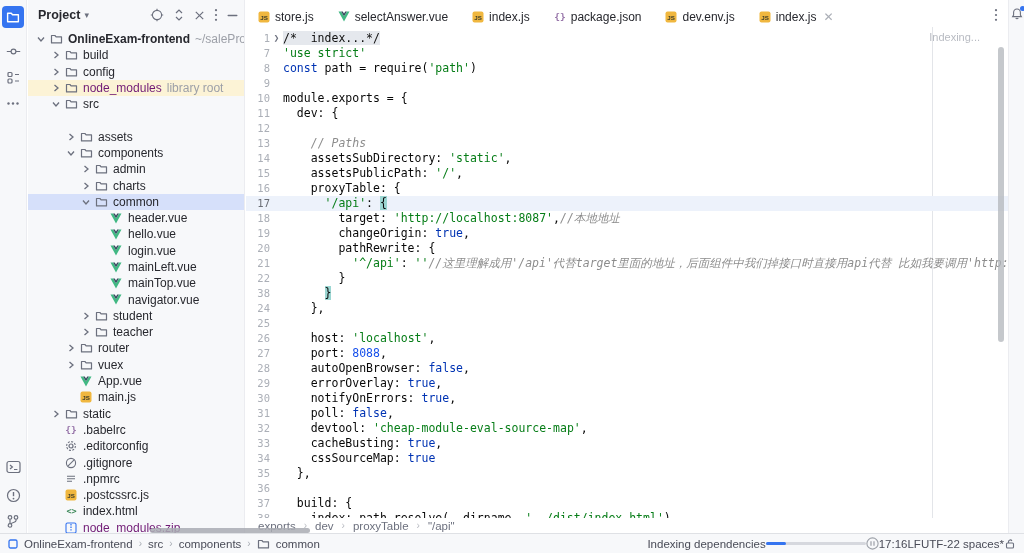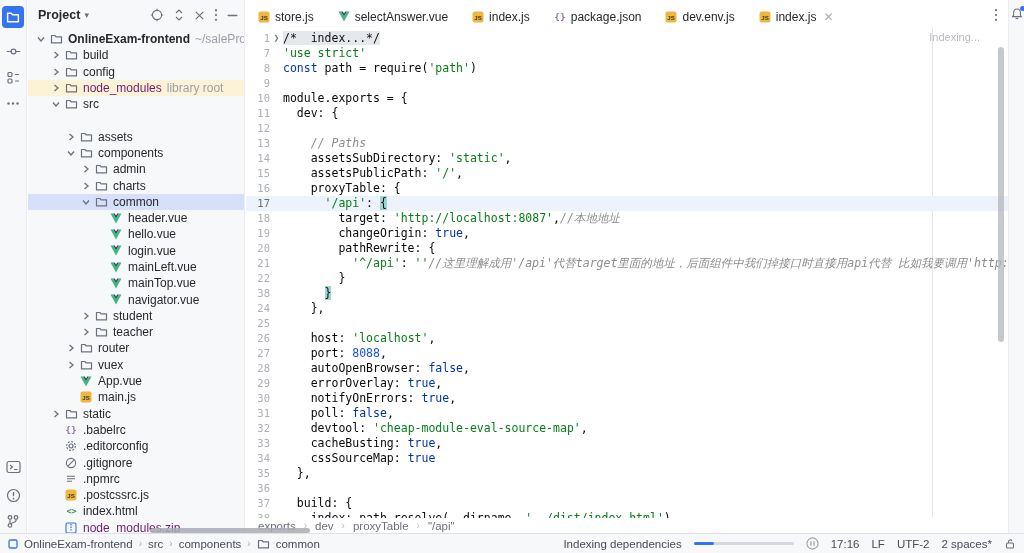--- a/index.html
+++ b/index.html
@@ -68,21 +68,21 @@
   
   .right-strip { position:absolute; right:0; top:0; width:16px; height:533px; background:#F7F8FA; border-left:1px solid #EBECF0; }
   .bell-wrap { position:absolute; top:7px; left:1px; cursor:pointer; }
   .bell-dot { position:absolute; right:-1px; top:-1px; width:5px; height:5px; border-radius:50%; background:#3574F0; }
 
   
   .status-bar { position:absolute; left:0; bottom:0; width:1024px; height:20px; background:#F7F8FA; border-top:1px solid #DFE1E5; display:flex; align-items:center; font-size:11.5px; color:#494B57; padding:0 8px; z-index:20; }
   .sb-nav { display:flex; align-items:center; gap:6px; }
   .sb-nav .sep { color:#A9ADB5; font-size:10px; }
   .sb-nav-item { cursor:pointer; }
-  .sb-right { margin-left:auto; display:flex; align-items:center; gap:12px; }
+  .sb-right { margin-left:auto; display:flex; align-items:center; }
   .sb-item { cursor:pointer; }
   .progress-track { width:100px; height:3px; border-radius:2px; background:#D6D8DE; position:relative; }
   .progress-fill { position:absolute; left:0; top:0; height:3px; border-radius:2px; background:#3574F0; }
 </style>
 </head>
 <body>
 
 <div class="app">
 
   <div class="activity-bar" id="activity-bar">

